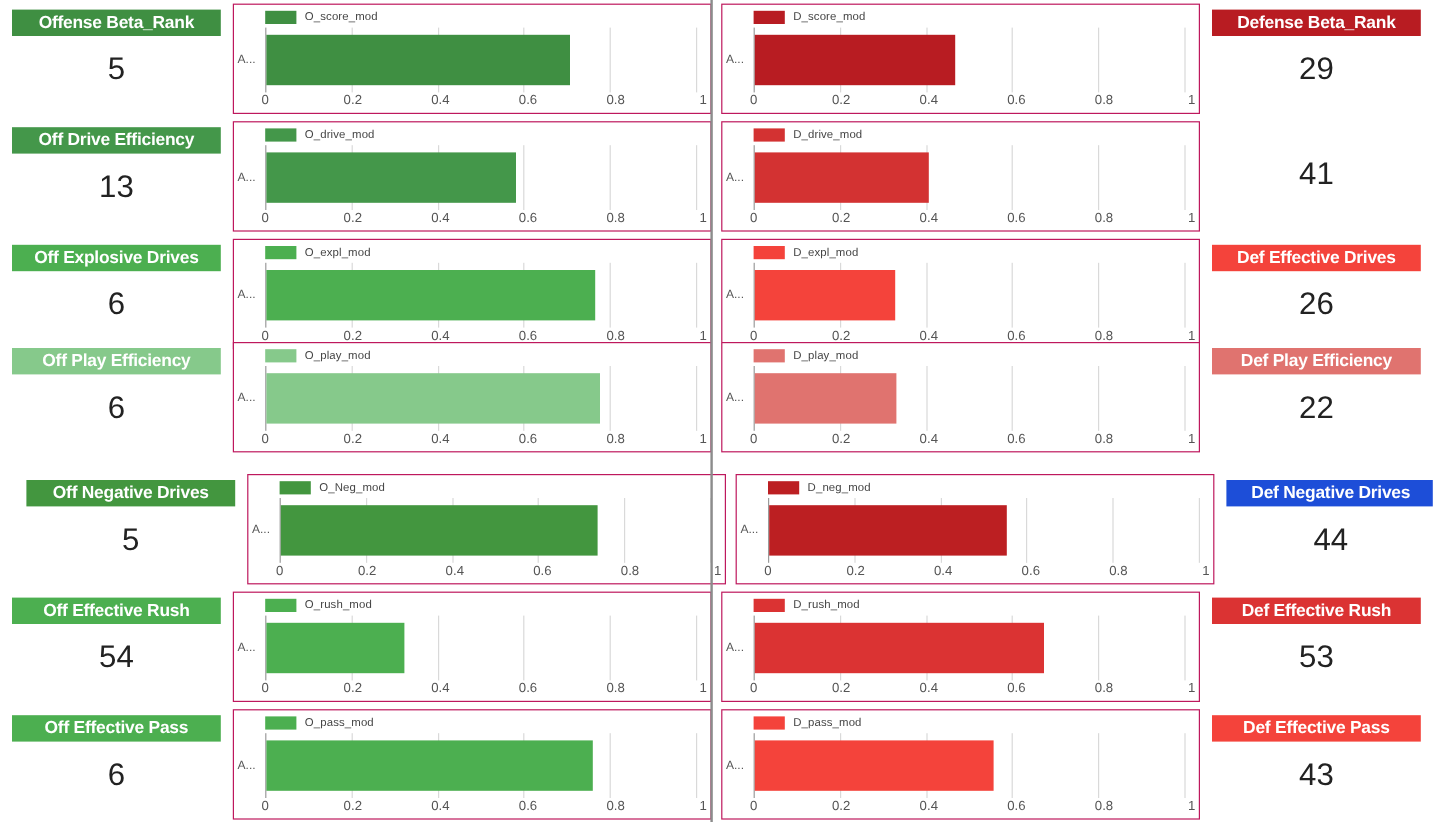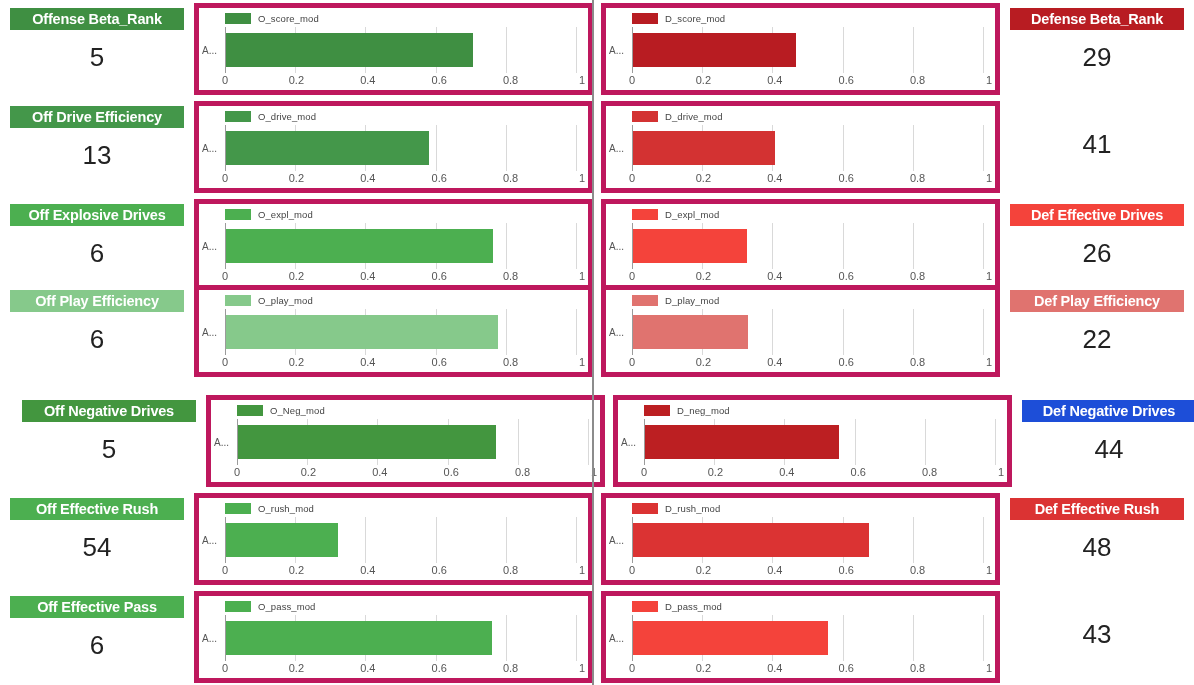--- a/index.html
+++ b/index.html
@@ -65,21 +65,21 @@
   
   .chart-col {
     flex: 1 1 auto;
     position: relative;
     padding: 3px 4px 3px 4px;
   }
   .chart-panel {
     position: relative;
     width: 100%;
     height: 100%;
-    border: 5px solid #be185d;
+    border: 1px solid #be185d;
     background: #ffffff;
   }
   .legend {
     position: absolute;
     left: 26px;
     top: 4px;
     display: flex;
     align-items: center;
     gap: 7px;
     height: 12px;
@@ -571,21 +571,21 @@
             <span class="tick" style="left: 40%;">0.4</span>
             <span class="tick" style="left: 60%;">0.6</span>
             <span class="tick" style="left: 80%;">0.8</span>
             <span class="tick" style="left: 100%;">1</span>
           </div>
         </div>
       </div>
       <div class="kpi-col right">
         <div class="kpi-inner">
           <div class="kpi-title" style="background: rgb(219, 51, 51);">Def Effective Rush</div>
-          <div class="kpi-value">48</div>
+          <div class="kpi-value">53</div>
         </div>
       </div>
     </div>
     <div class="row" style="top: 588px;">
       <div class="kpi-col">
         <div class="kpi-inner">
           <div class="kpi-title" style="background: rgb(76, 175, 80);">Off Effective Pass</div>
           <div class="kpi-value">6</div>
         </div>
       </div>
@@ -640,18 +640,19 @@
             <span class="tick" style="left: 20%;">0.2</span>
             <span class="tick" style="left: 40%;">0.4</span>
             <span class="tick" style="left: 60%;">0.6</span>
             <span class="tick" style="left: 80%;">0.8</span>
             <span class="tick" style="left: 100%;">1</span>
           </div>
         </div>
       </div>
       <div class="kpi-col right">
         <div class="kpi-inner">
+          <div class="kpi-title" style="background: rgb(244, 67, 59);">Def Effective Pass</div>
           <div class="kpi-value">43</div>
         </div>
       </div>
     </div>
     <div class="divider" style="left: 592px;"></div>
   </div>
 
 </body></html>

